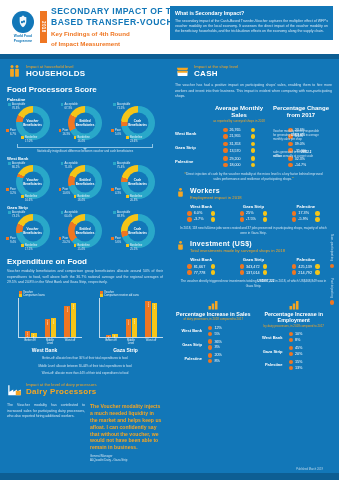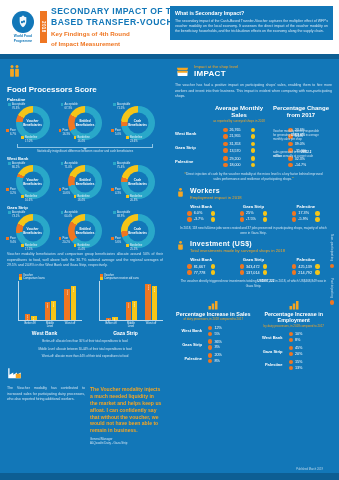--- a/index.html
+++ b/index.html
@@ -211,20 +211,24 @@
 
       <div class="sec-head">
         <div class="sec-icon">
           <svg viewBox="0 0 24 24" fill="currentColor" aria-hidden="true">
             <circle cx="8" cy="4" r="2.4"></circle>
               <circle cx="16" cy="4" r="2.4"></circle>
             <rect x="5" y="7.5" width="6" height="13" rx="1.4"></rect>
             <rect x="13" y="7.5" width="6" height="13" rx="1.4"></rect>
           </svg>
         </div>
+        <div>
+          <div class="sec-kicker">Impact at household level</div>
+          <div class="sec-title">HOUSEHOLDS</div>
+        </div>
       </div>
 
       <div class="h2">Food Processors Score</div>
 
       <div class="region-label">Palestine</div>
       <div class="donut-row">
         <div class="donut-cell">
           <div class="lg lg-acc">
               <i class="sw" style="background:#29a8c9"></i>
             <span class="tx">
@@ -499,20 +503,21 @@
           <div class="lg lg-bord">
               <i class="sw" style="background:#f5c518"></i>
             <span class="tx">
                 <b>Borderline</b>
                 <b>25.5%</b>
               </span>
             </div>
         </div>
       </div>
 
+      <div class="h2">Expenditure on Food</div>
       <div class="para">Voucher modality beneficiaries and comparison group beneficiaries allocate around 50% of their expenditures to food, well above both the 36.7% national average and the regional averages of 29.5% and 24.8% in the West Bank and Gaza Strip, respectively.</div>
 
       <div class="charts-row">
 
         <div class="chart-box">
           <div class="chart-legend">
             <div>
                 <i style="background:#ef7622"></i>
                 <span>Voucher</span>
               </div>
@@ -604,20 +609,24 @@
       <div class="chart-foot">Better-off: allocate less than 30% of their total expenditures to food</div>
       <div class="chart-foot">Middle Level: allocate between 30-44% of their total expenditures to food</div>
       <div class="chart-foot">Worst-off: allocate more than 44% of their total expenditures to food</div>
 
       <div class="sec-head" style="margin-top:7px">
         <div class="sec-icon">
           <svg viewBox="0 0 24 24" fill="currentColor" aria-hidden="true">
             <path d="M2 21h20v-9l-6 3.5V12l-6 3.5V12L4 15.5V5H2z" fill="#ffffff"></path>
             <rect x="14" y="14" width="8" height="7" fill="currentColor"></rect>
           </svg>
+        </div>
+        <div>
+          <div class="sec-kicker">Impact at the level of dairy processors</div>
+          <div class="sec-title" style="color:#f5a623">Dairy Processors</div>
         </div>
       </div>
 
       <div class="dairy-wrap">
         <div class="dairy-left">
           <div class="para">The Voucher modality has contributed to increased sales for participating dairy processors, who also reported hiring additional workers.</div>
         </div>
         <div class="dairy-right">
           <div class="quote-big">The Voucher modality injects a much needed liquidity in the market and helps keep us afloat. I can confidently say that without the voucher, we would not have been able to remain in business.</div>
           <div class="quote-attr">General Manager</div>
@@ -631,21 +640,21 @@
       <div class="sec-head">
         <div class="sec-icon">
           <svg viewBox="0 0 24 24" fill="currentColor" aria-hidden="true">
             <path d="M3 6h18l-1.5 4H4.5z"></path>
               <rect x="4" y="11" width="16" height="8" rx="1" fill="#ffffff"></rect>
             <rect x="4" y="11" width="16" height="3" fill="currentColor"></rect>
           </svg>
         </div>
         <div>
           <div class="sec-kicker">Impact at the shop level</div>
-          <div class="sec-title">IMPACT</div>
+          <div class="sec-title">CASH</div>
         </div>
       </div>
 
       <div class="para">The voucher has had a positive impact on participating shops' sales, enabling them to hire more workers and invest into their business. This impact is evident when comparing with non-participating shops.</div>
 
       <div class="tbl-head">
         <div class="sp"></div>
         <div class="th">
           <div class="t1">Average Monthly Sales</div>
           <div class="t2">as reported by surveyed shops in 2018</div>

